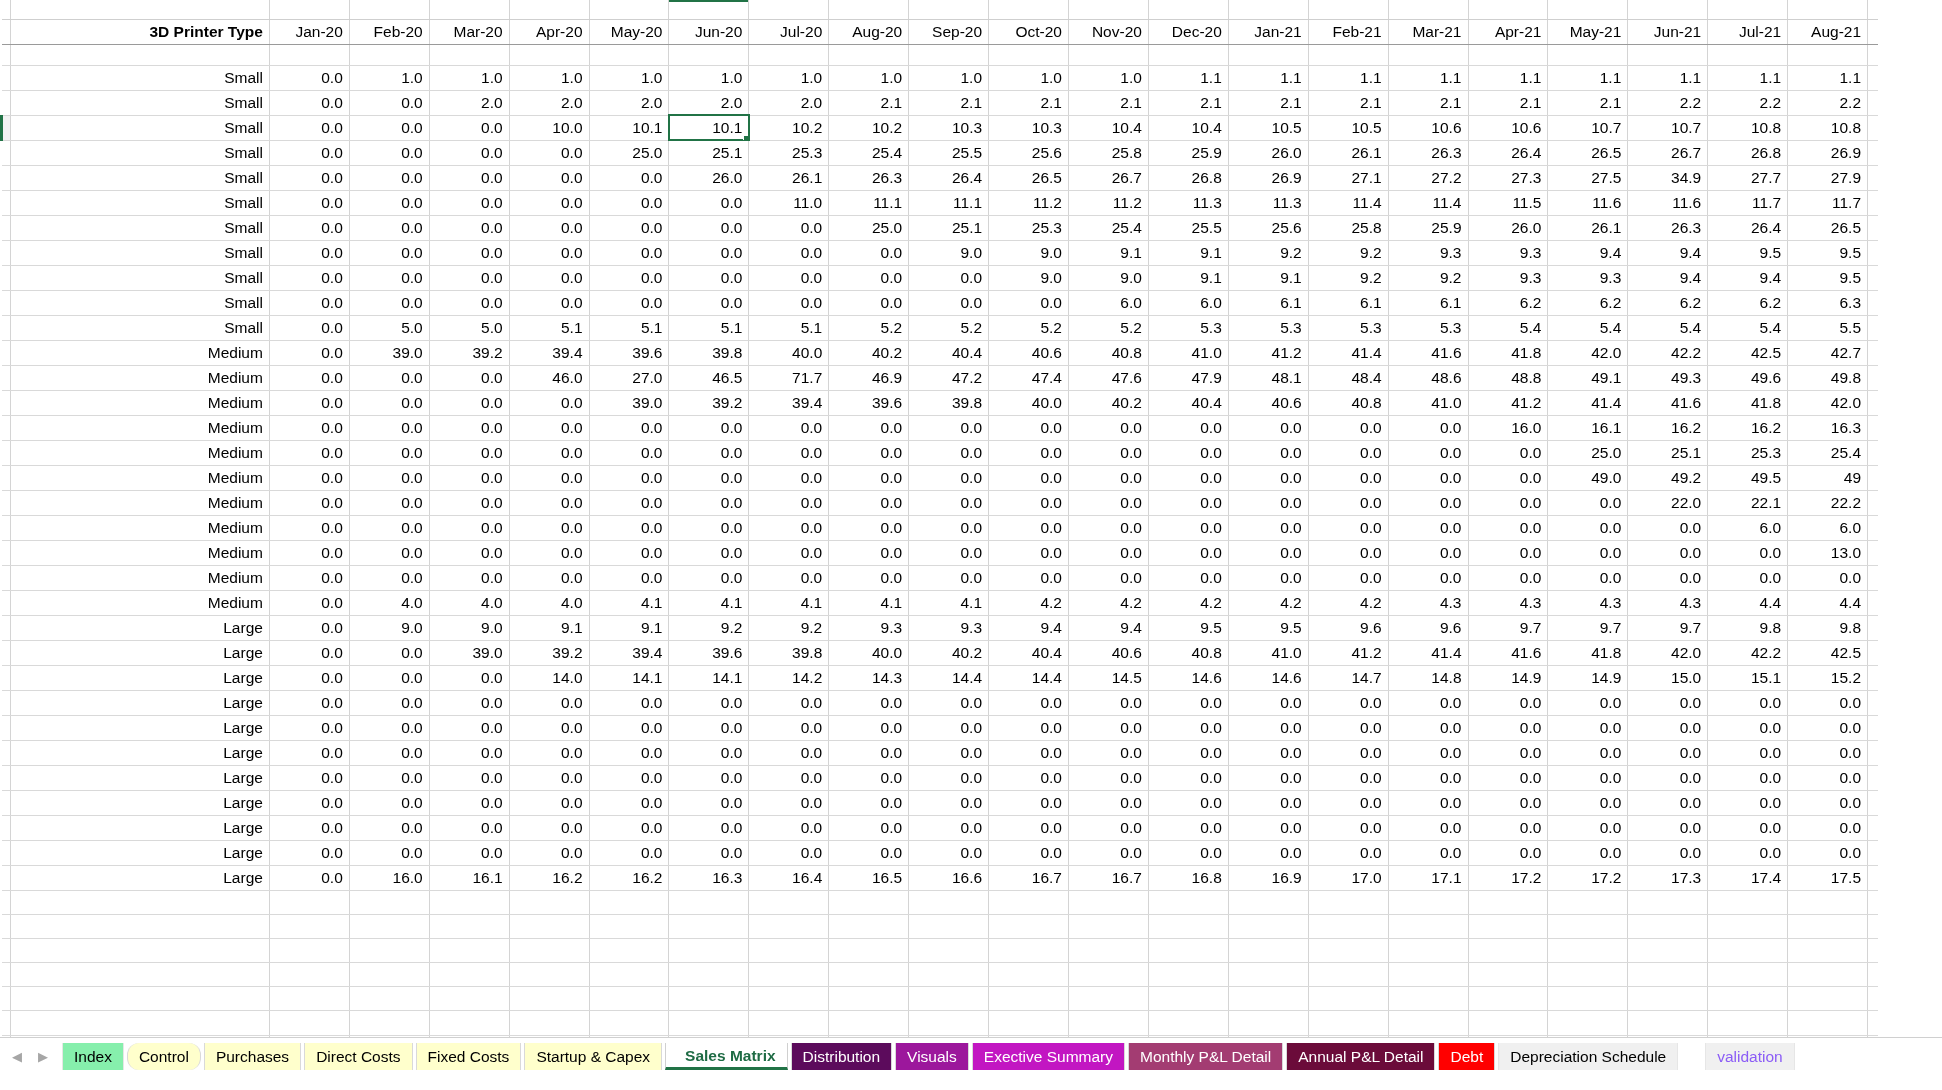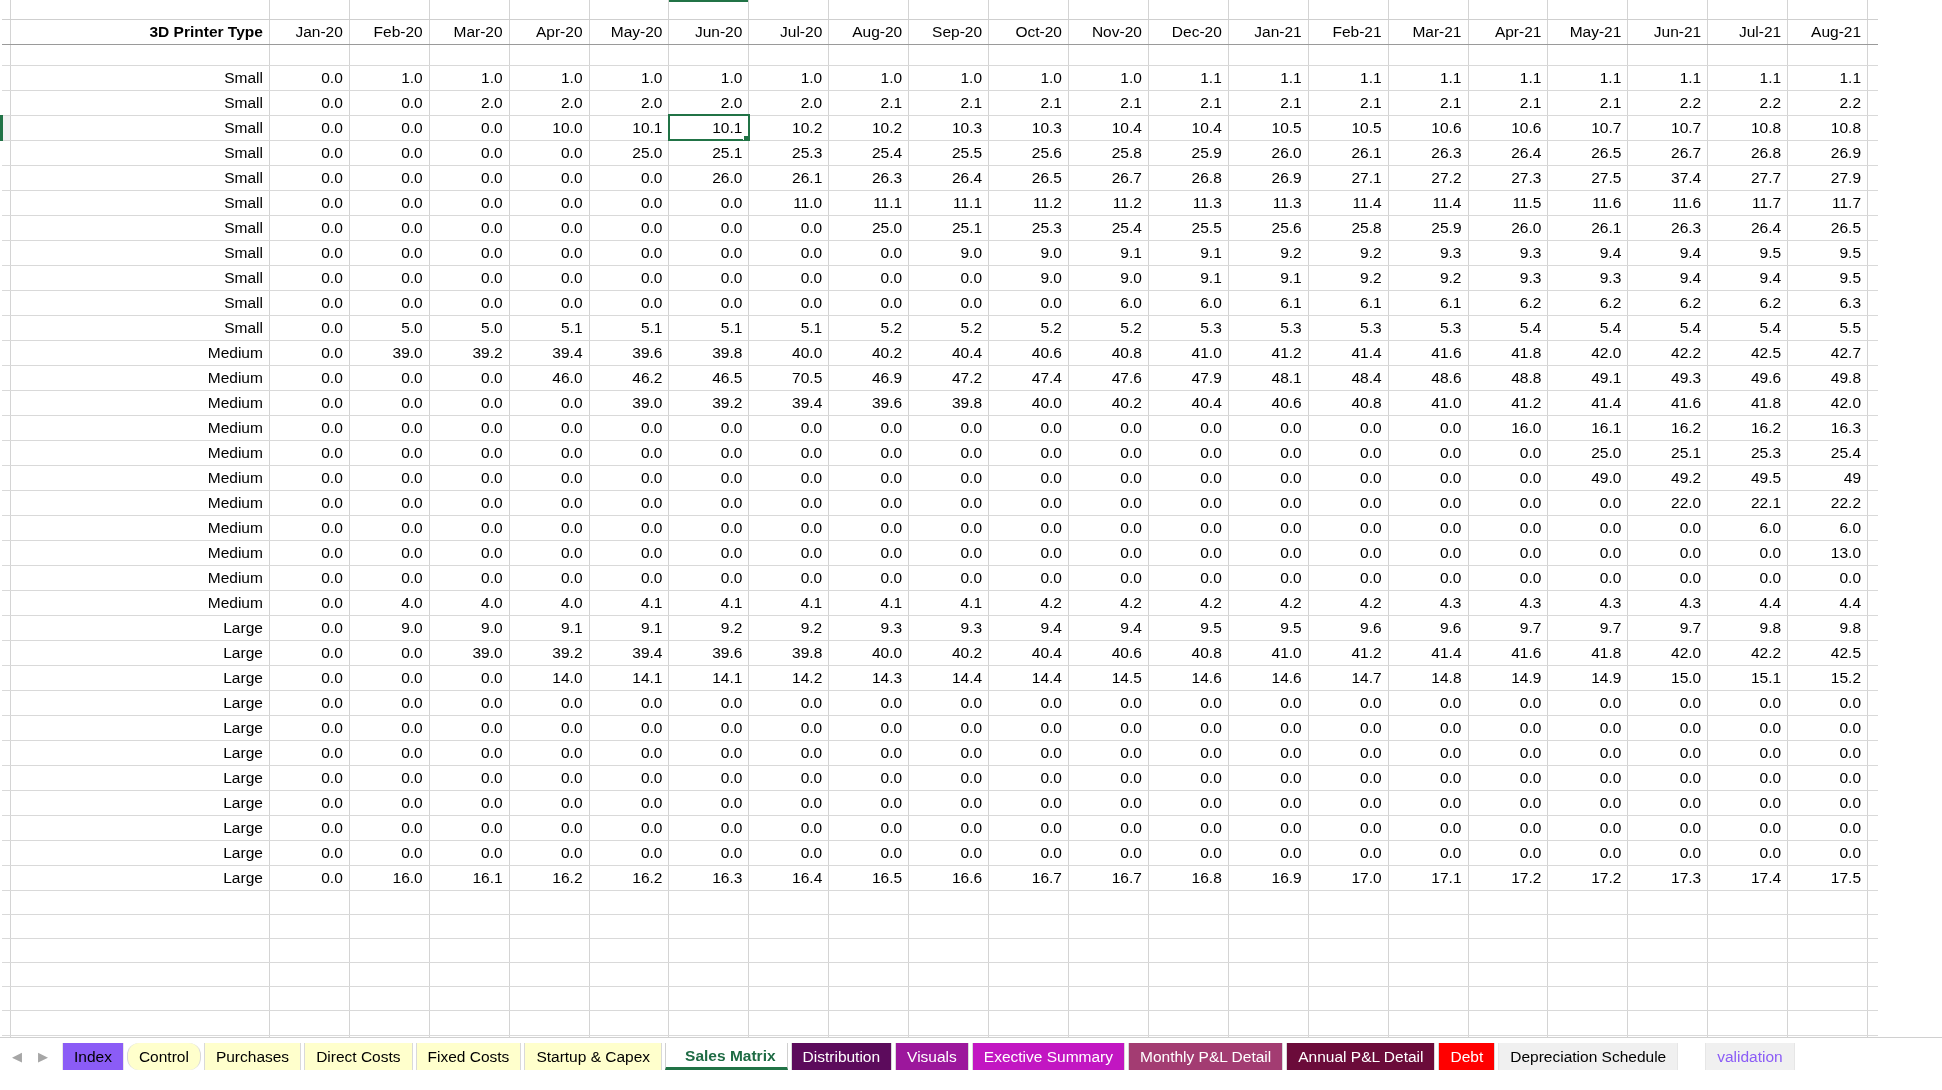--- a/index.html
+++ b/index.html
@@ -350,21 +350,21 @@
             <td class="month">26.3</td>
             <td class="month">26.4</td>
             <td class="month">26.5</td>
             <td class="month">26.7</td>
             <td class="month">26.8</td>
             <td class="month">26.9</td>
             <td class="month">27.1</td>
             <td class="month">27.2</td>
             <td class="month">27.3</td>
             <td class="month">27.5</td>
-            <td class="month">37.4</td>
+            <td class="month">34.9</td>
             <td class="month">27.7</td>
             <td class="month">27.9</td>
             <td class="month">28</td>
           </tr>
           <tr class="data">
             <td class="gutter"></td>
             <td class="label">Small</td>
             <td class="month">0.0</td>
             <td class="month">0.0</td>
             <td class="month">0.0</td>
@@ -537,23 +537,23 @@
             <td class="month">42.7</td>
             <td class="month">42</td>
           </tr>
           <tr class="data">
             <td class="gutter"></td>
             <td class="label">Medium</td>
             <td class="month">0.0</td>
             <td class="month">0.0</td>
             <td class="month">0.0</td>
             <td class="month">46.0</td>
-            <td class="month">46.2</td>
+            <td class="month">27.0</td>
             <td class="month">46.5</td>
-            <td class="month">70.5</td>
+            <td class="month">71.7</td>
             <td class="month">46.9</td>
             <td class="month">47.2</td>
             <td class="month">47.4</td>
             <td class="month">47.6</td>
             <td class="month">47.9</td>
             <td class="month">48.1</td>
             <td class="month">48.4</td>
             <td class="month">48.6</td>
             <td class="month">48.8</td>
             <td class="month">49.1</td>
@@ -1240,21 +1240,21 @@
         </tbody>
     </table>
   </div>
 
   <div id="tabbar">
     <div id="nav-arrows">
       <span>◀</span>
       <span>▶</span>
     </div>
     <div id="tabs-host" style="display:flex;align-items:flex-start;">
-        <div class="tab plain" style="background: #8b5cf6; color: rgb(0, 0, 0);">Index</div>
+        <div class="tab plain" style="background: #86efac; color: rgb(0, 0, 0);">Index</div>
         <div class="tab" style="background: rgb(255, 255, 204); color: rgb(0, 0, 0); border-radius: 12px;">Control</div>
         <div class="tab" style="background: rgb(255, 255, 204); color: rgb(0, 0, 0);">Purchases</div>
         <div class="tab" style="background: rgb(255, 255, 204); color: rgb(0, 0, 0);">Direct Costs</div>
         <div class="tab" style="background: rgb(255, 255, 204); color: rgb(0, 0, 0);">Fixed Costs</div>
         <div class="tab" style="background: rgb(255, 255, 204); color: rgb(0, 0, 0);">Startup &amp; Capex</div>
         <div class="tab active">Sales Matrix</div>
         <div class="tab" style="background: rgb(92, 11, 92); color: rgb(255, 255, 255);">Distribution</div>
         <div class="tab" style="background: rgb(156, 23, 156); color: rgb(255, 255, 255);">Visuals</div>
         <div class="tab" style="background: rgb(194, 22, 194); color: rgb(255, 255, 255);">Exective Summary</div>
         <div class="tab" style="background: rgb(163, 60, 114); color: rgb(255, 255, 255);">Monthly P&amp;L Detail</div>

